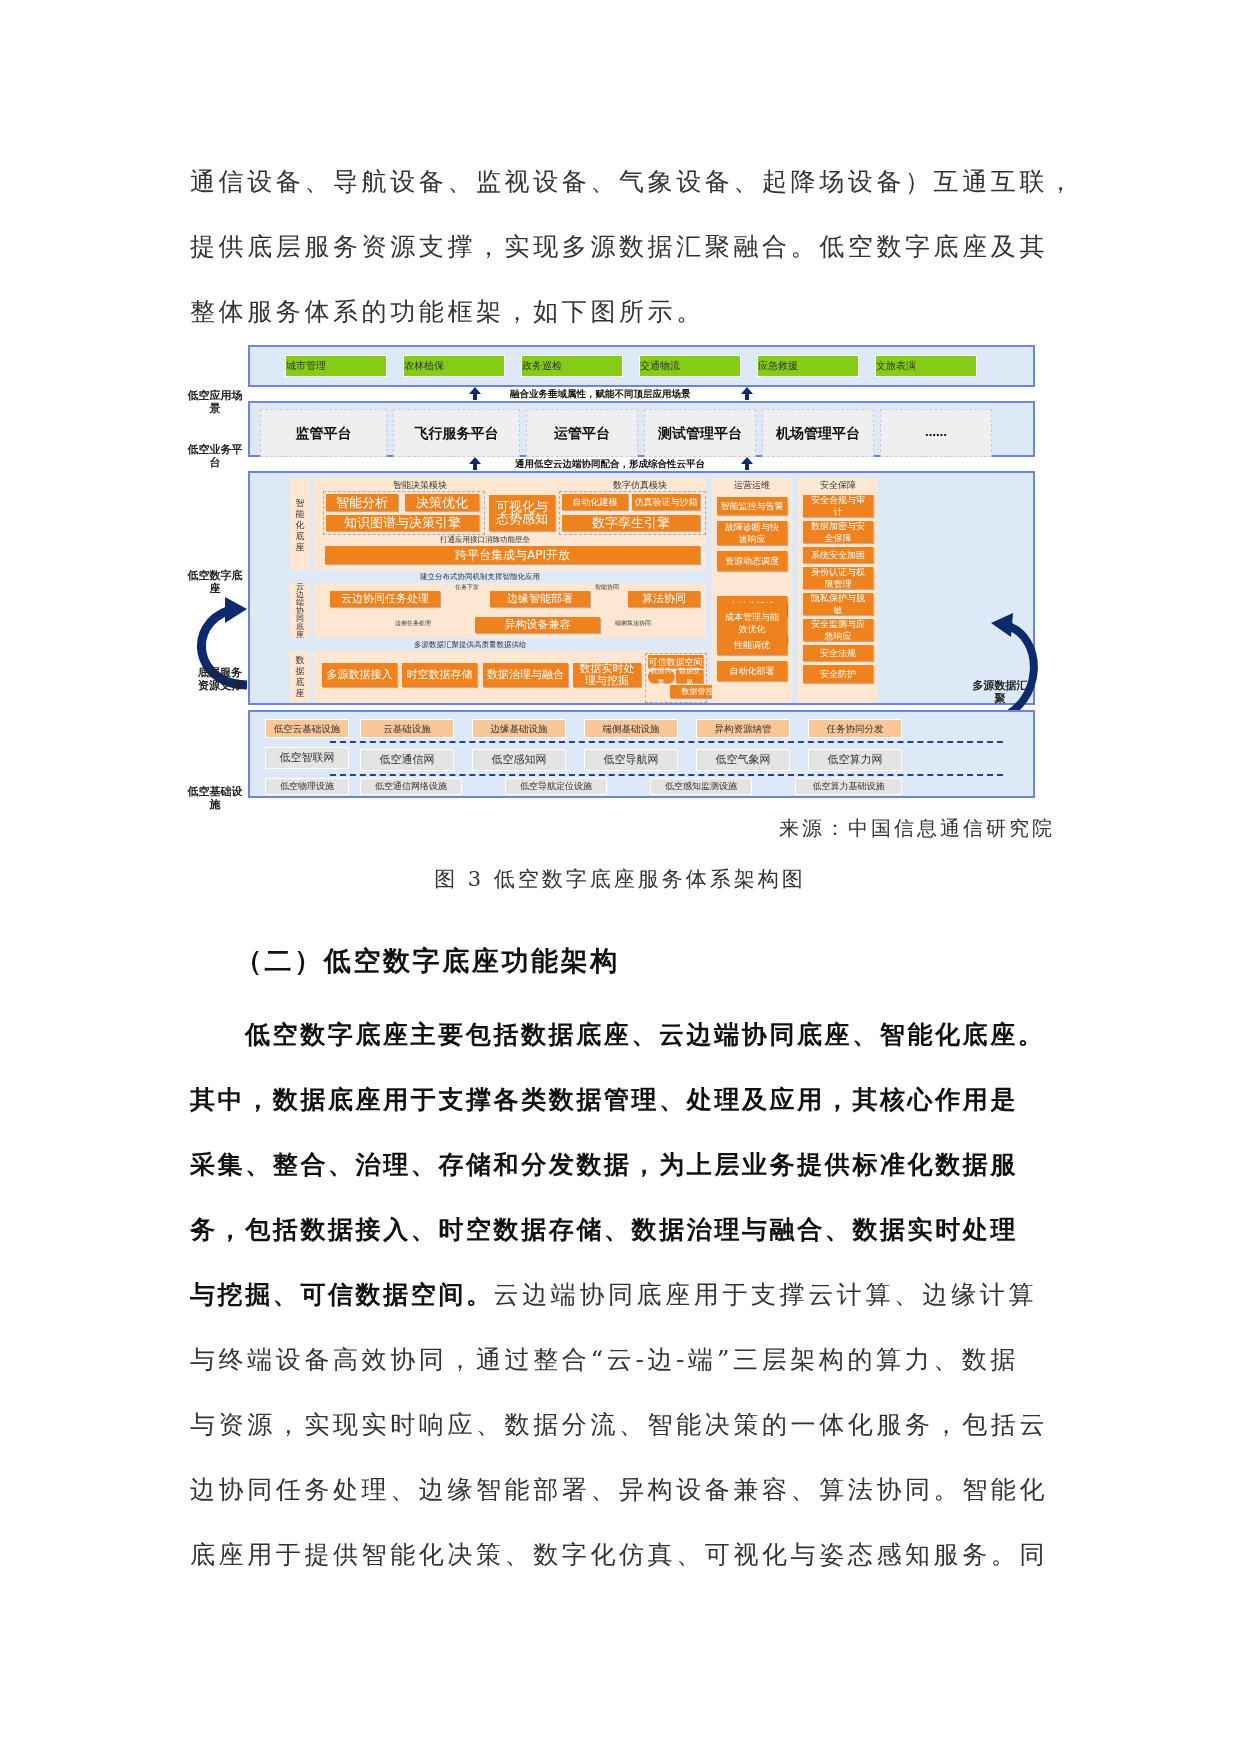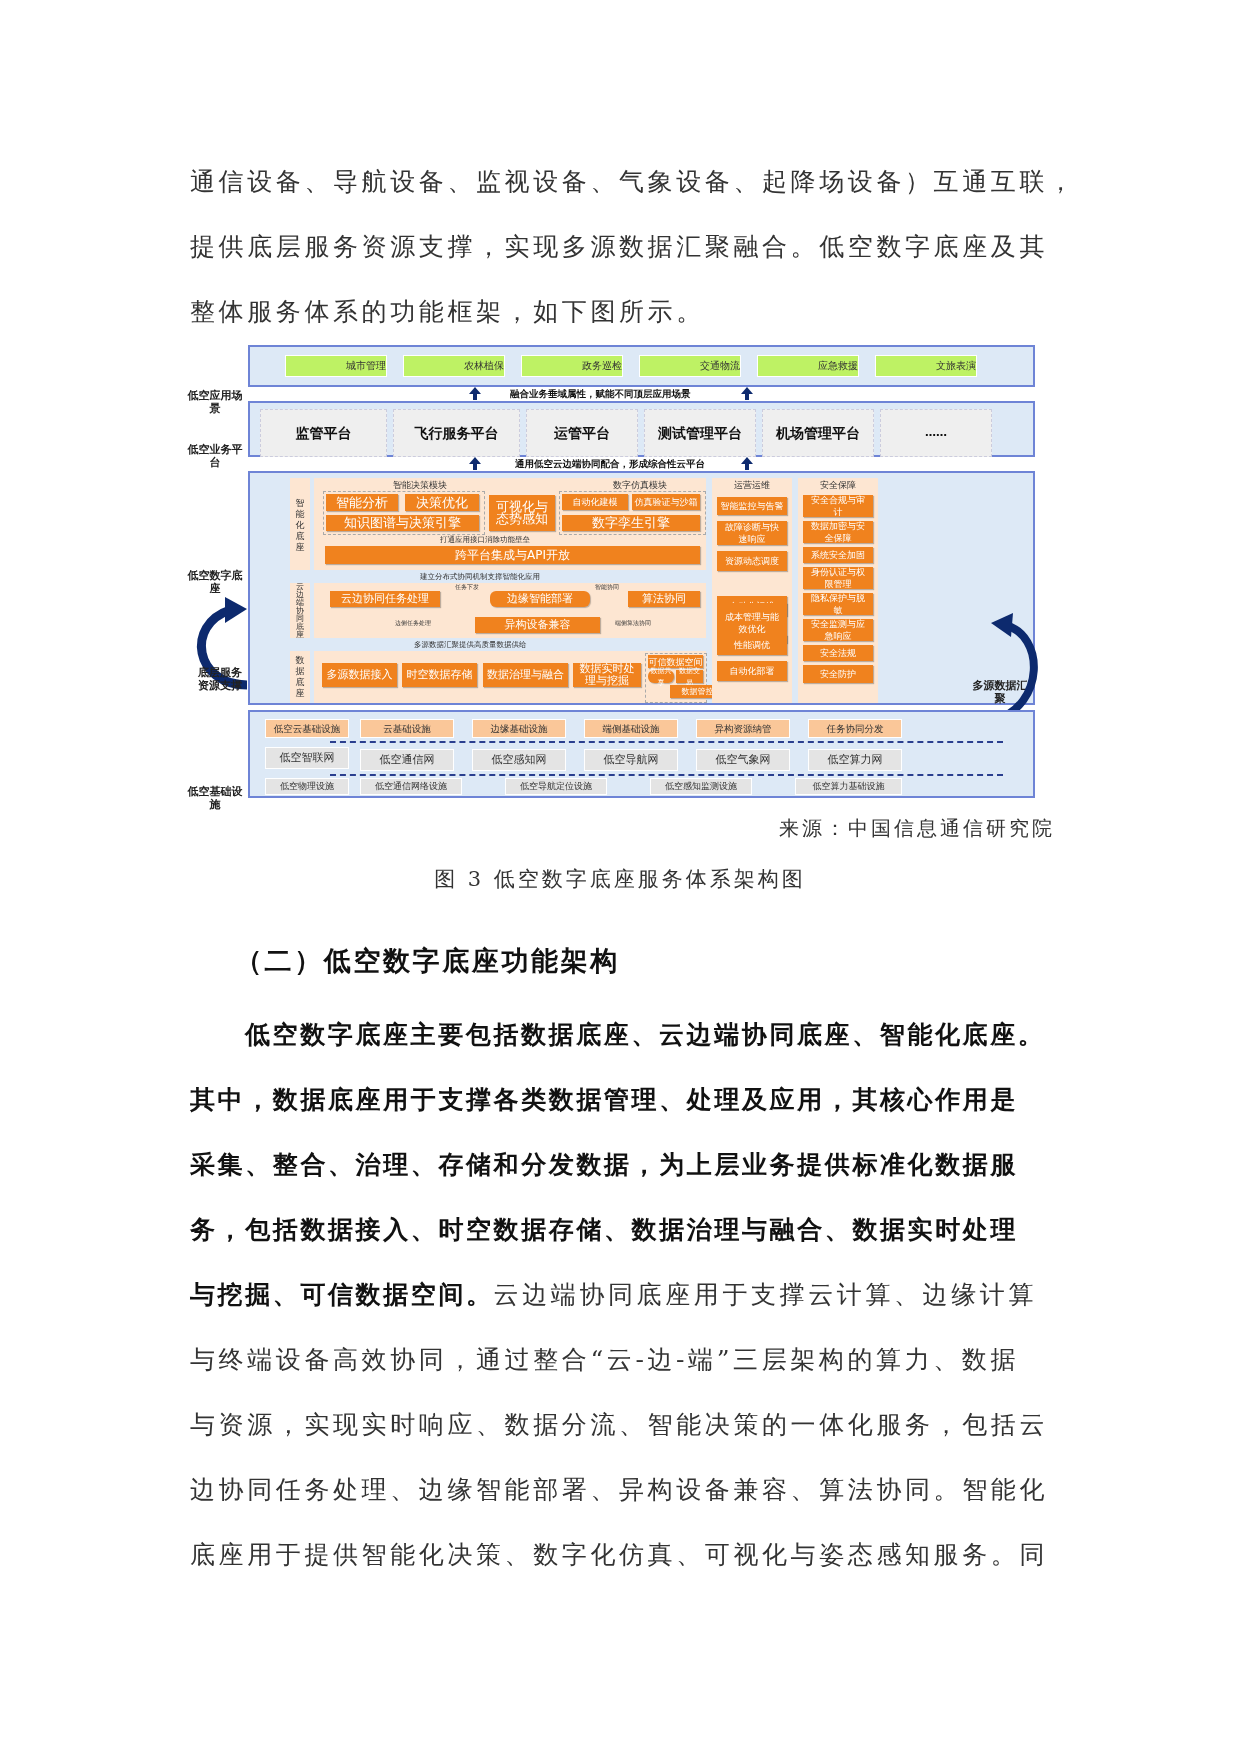--- a/index.html
+++ b/index.html
@@ -4,21 +4,21 @@
 <style>
   html,body{margin:0;padding:0;background:#fff;}
   body{width:1240px;height:1754px;position:relative;overflow:hidden;font-family:"DejaVu Serif","Liberation Serif",serif;color:#222;}
   .line{position:absolute;left:190px;white-space:nowrap;font-size:25px;letter-spacing:3.6px;color:#333;}
   .bold{font-family:"DejaVu Sans","Liberation Sans",sans-serif;font-weight:bold;color:#111;letter-spacing:2.6px;}
 
   
   #fig{position:absolute;left:185px;top:345px;width:870px;height:455px;font-family:"DejaVu Sans","Liberation Sans",sans-serif;}
   .rowlabel{position:absolute;left:0;width:60px;text-align:center;font-size:11px;font-weight:bold;line-height:13px;color:#222;margin-top:36px;}
   .band{position:absolute;left:63px;right:20px;background:#dde9f6;border:2px solid #6e84d6;box-sizing:border-box;}
-  .scene{position:absolute;top:8px;height:20px;background:#bef264;border:1px solid #fff;font-size:10px;text-align:right;line-height:20px;color:#333;}
+  .scene{position:absolute;top:8px;height:20px;background:#84cc16;border:1px solid #fff;font-size:10px;text-align:left;line-height:20px;color:#333;}
   .plat{position:absolute;top:6px;height:46px;background:#efefef;border:1px dashed #ccd;font-size:14px;font-weight:bold;text-align:center;line-height:46px;color:#111;}
   .arrowtxt{position:absolute;font-size:9.5px;font-weight:bold;color:#111;white-space:nowrap;}
   .uparrow{position:absolute;width:0;height:0;border-left:6px solid transparent;border-right:6px solid transparent;border-bottom:7px solid #0d2a6e;}
   .upstem{position:absolute;width:4px;height:7px;background:#0d2a6e;}
   .peach{position:absolute;background:#fde6d2;}
   .ob{position:absolute;background:#f0821e;color:#fff;text-align:center;font-size:11px;box-shadow:1px 1px 1px rgba(0,0,0,.25);display:flex;align-items:center;justify-content:center;line-height:12px;}
   .small{font-size:9px;}
   .mid{font-size:13px;}
   .big{font-size:12px;}
   .modtitle{position:absolute;font-size:9px;color:#333;text-align:center;}
@@ -90,21 +90,21 @@
     <div class="ob mid" style="left:312px;top:42px;width:138px;height:16px;">数字孪生引擎</div>
     <div class="tinytxt" style="left:190px;top:62px;">打通应用接口消除功能壁垒</div>
     <div class="ob big" style="left:75px;top:73px;width:375px;height:18px;">跨平台集成与API开放</div>
 
     <div class="tinytxt" style="left:170px;top:99px;">建立分布式协同机制支撑智能化应用</div>
 
     <div class="peach" style="left:40px;top:110px;width:20px;height:55px;"></div>
     <div class="vlabel" style="left:43px;top:110px;font-size:8px;line-height:8px;">云边端协同底座</div>
     <div class="peach" style="left:64px;top:110px;width:392px;height:55px;"></div>
     <div class="ob" style="left:80px;top:118px;width:110px;height:16px;">云边协同任务处理</div>
-    <div class="ob" style="left:240px;top:118px;width:100px;height:16px;border-radius:6px;">边缘智能部署</div>
+    <div class="ob" style="left:240px;top:118px;width:100px;height:16px;">边缘智能部署</div>
     <div class="ob" style="left:378px;top:118px;width:72px;height:16px;">算法协同</div>
     <div class="ob" style="left:225px;top:144px;width:125px;height:16px;">异构设备兼容</div>
     <div class="tinytxt" style="left:205px;top:110px;font-size:6px;">任务下发</div>
     <div class="tinytxt" style="left:345px;top:110px;font-size:6px;">智能协同</div>
     <div class="tinytxt" style="left:145px;top:146px;font-size:6px;">边侧任务处理</div>
     <div class="tinytxt" style="left:365px;top:146px;font-size:6px;">端侧算法协同</div>
 
     <div class="tinytxt" style="left:164px;top:167px;">多源数据汇聚提供高质量数据供给</div>
 
     <div class="peach" style="left:40px;top:178px;width:20px;height:52px;"></div>

